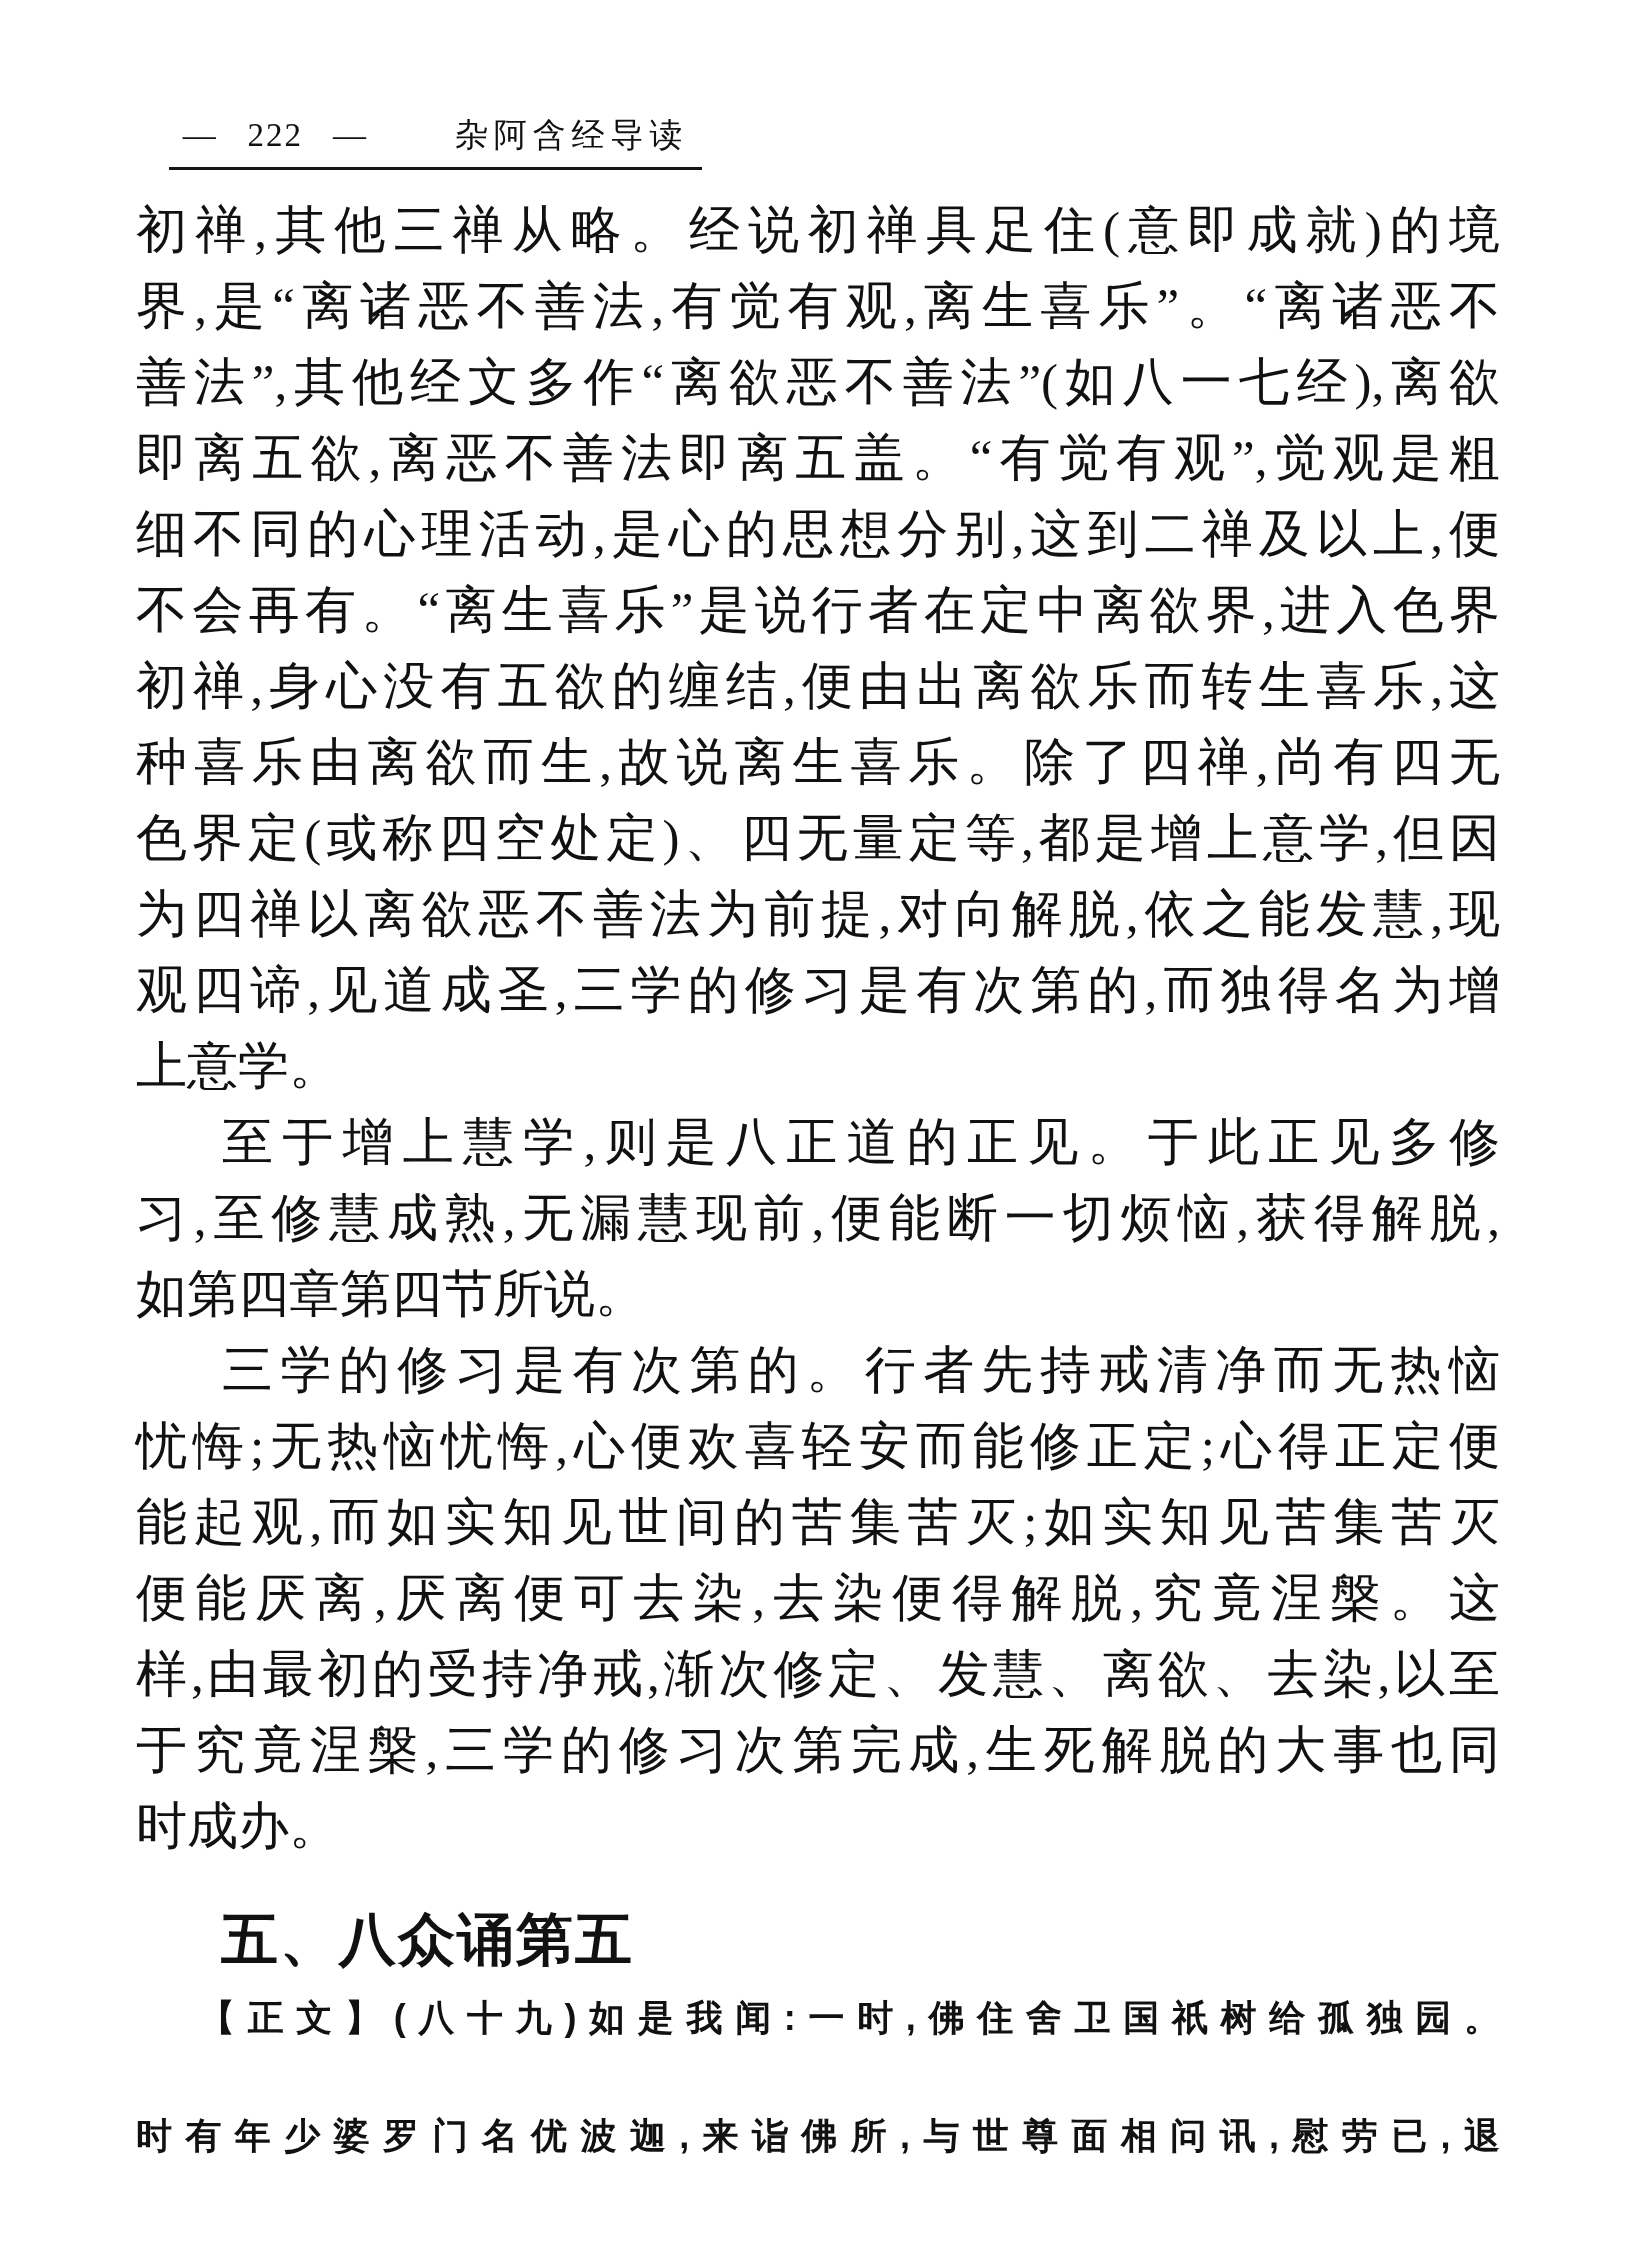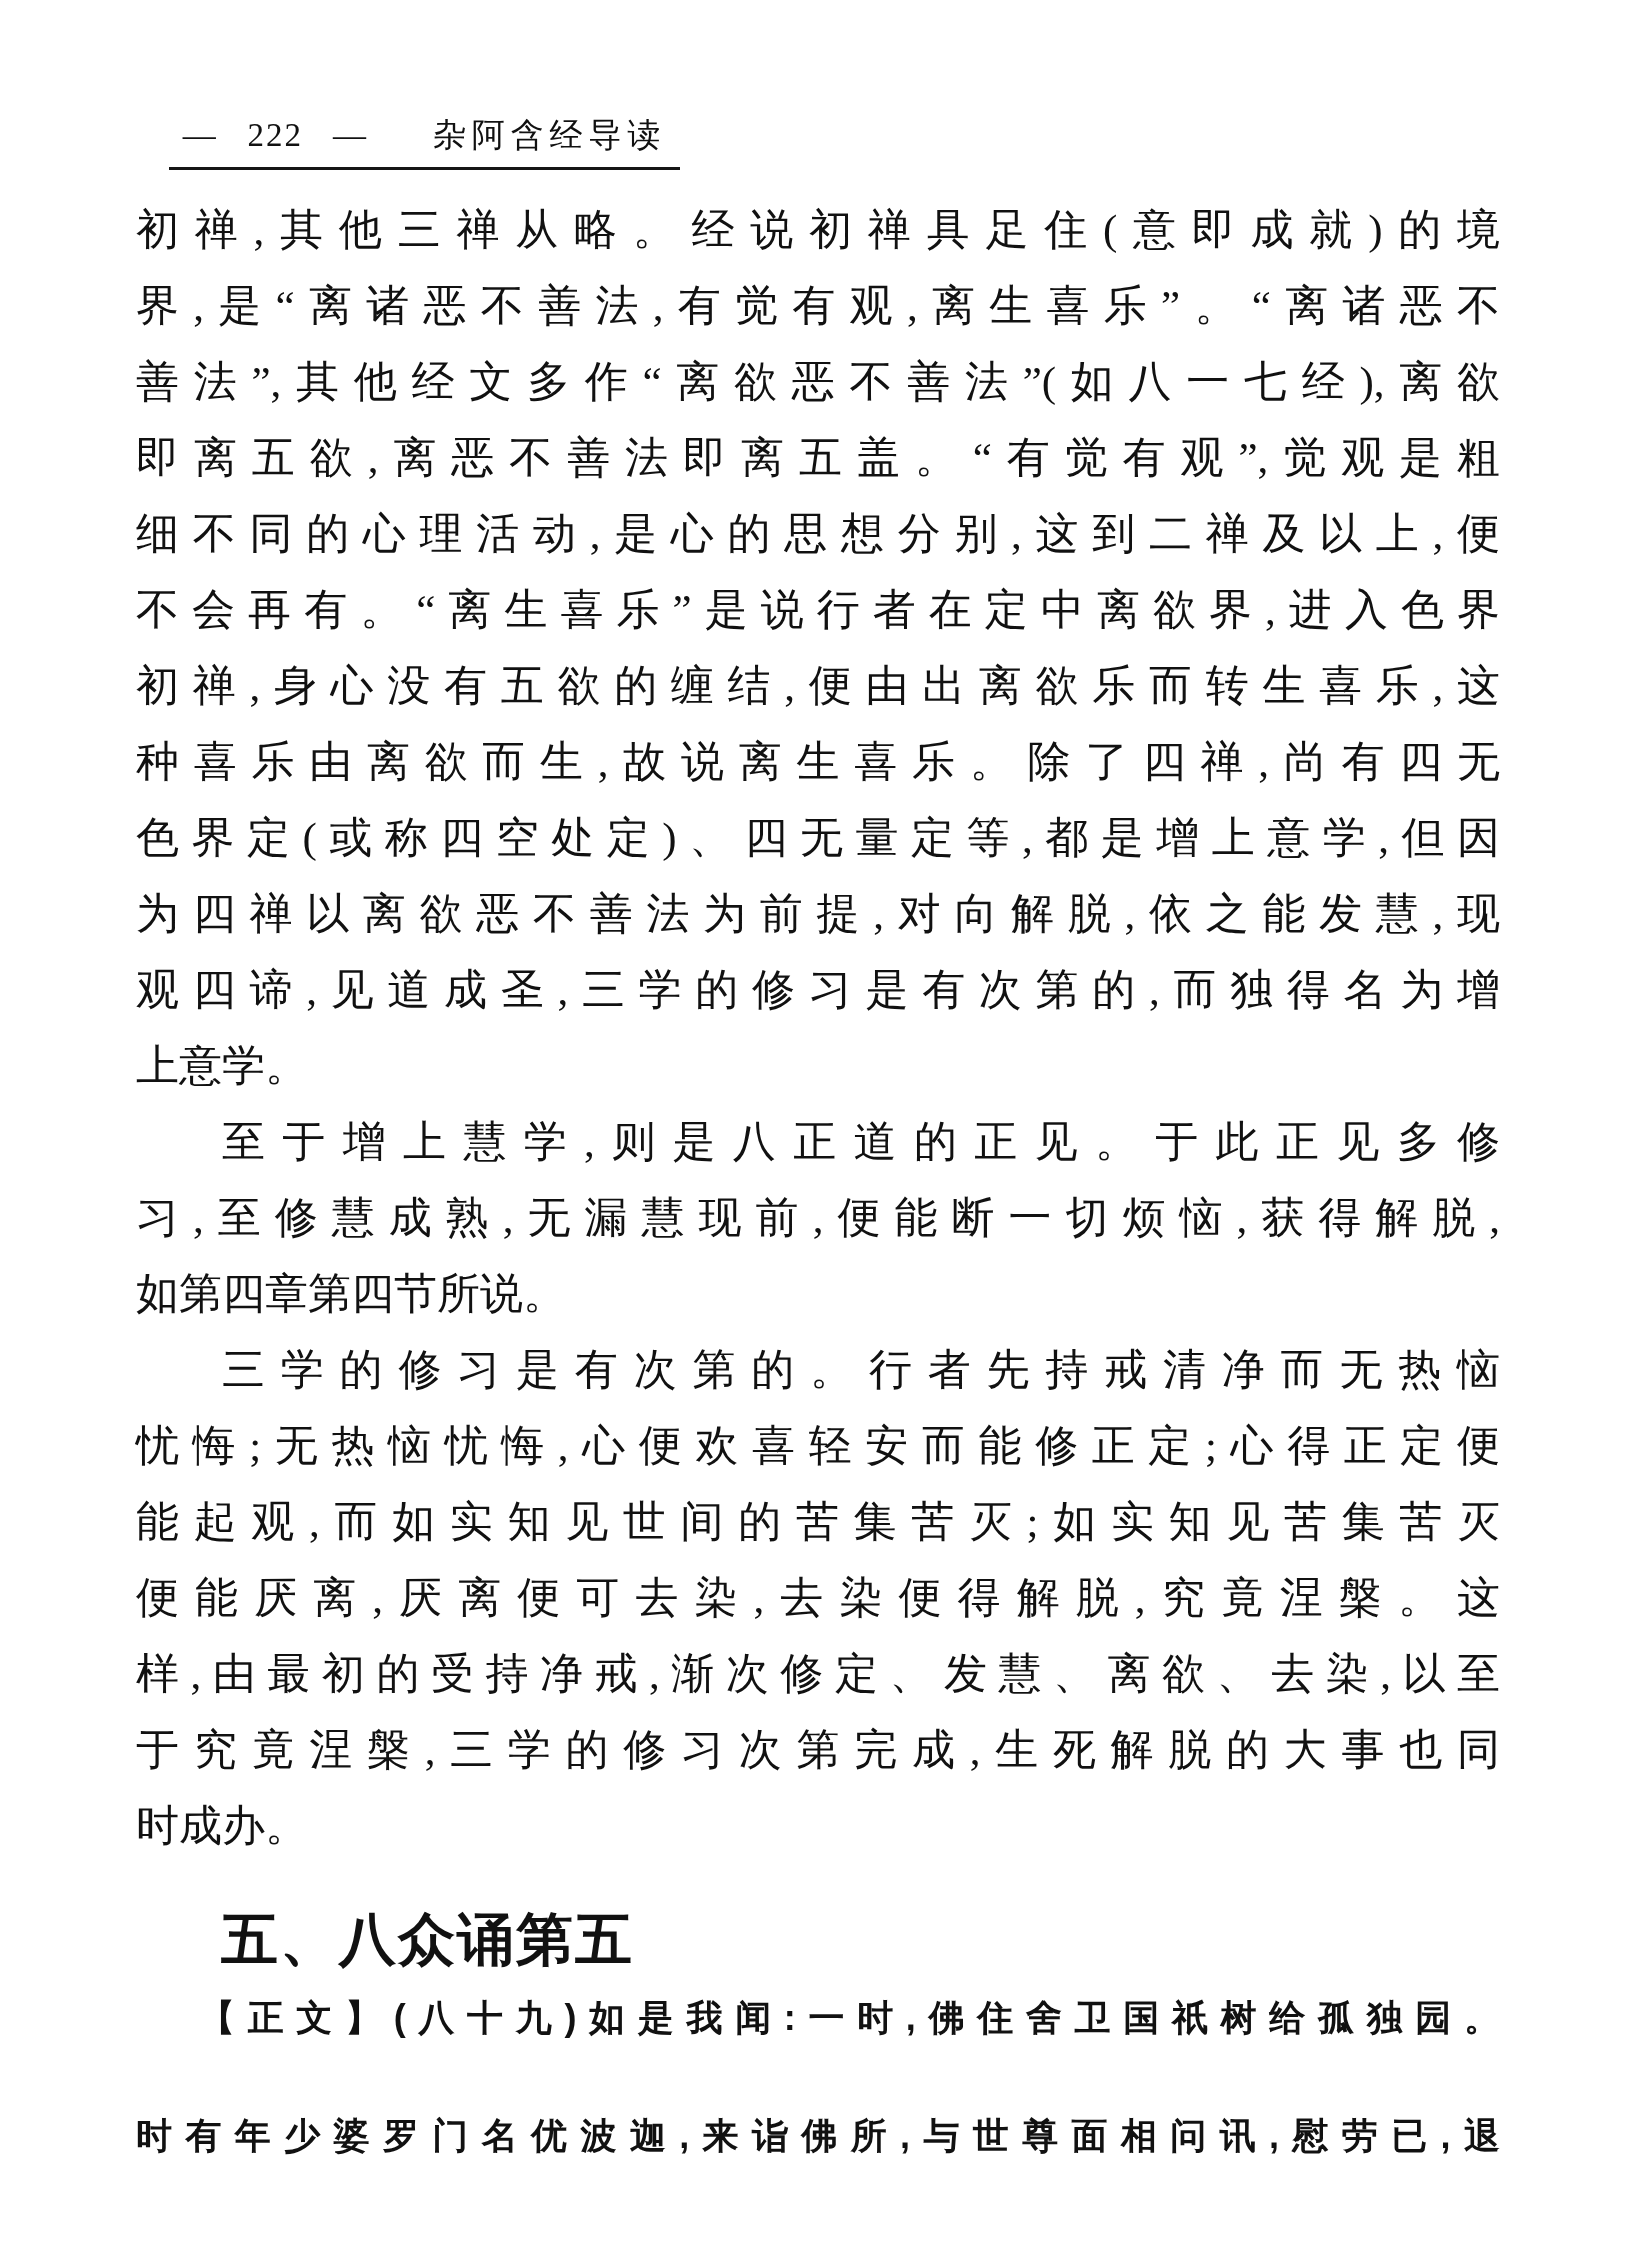--- a/index.html
+++ b/index.html
@@ -26,31 +26,31 @@
     letter-spacing: 2px;
     border-bottom: 3.9px solid #151515;
     padding: 0 13.7px 9.8px 3.9px;
     white-space: nowrap;
   }
   .running-header .dash { margin: 0 9.8px; }
   .running-header .pagenum {
     font-family: "Liberation Serif", "DejaVu Serif", serif;
     margin: 0 9.8px;
   }
-  .running-header .booktitle { margin-left: 45px; letter-spacing: 5.9px; text-align: right; }
+  .running-header .booktitle { margin-left: 67px; letter-spacing: 5.9px; text-align: right; }
 
   
   .body-block {
     position: absolute;
     top: 192px;
     left: 136px;
     width: 1364px;
   }
   .line {
-    font-size: 43px;
+    font-size: 51px;
     line-height: 76px;
     height: 76px;
     text-align: left;
     letter-spacing: 0;
   }
   .line.j {
     text-align: justify;
     text-align-last: justify;
     text-justify: inter-character;
   }

